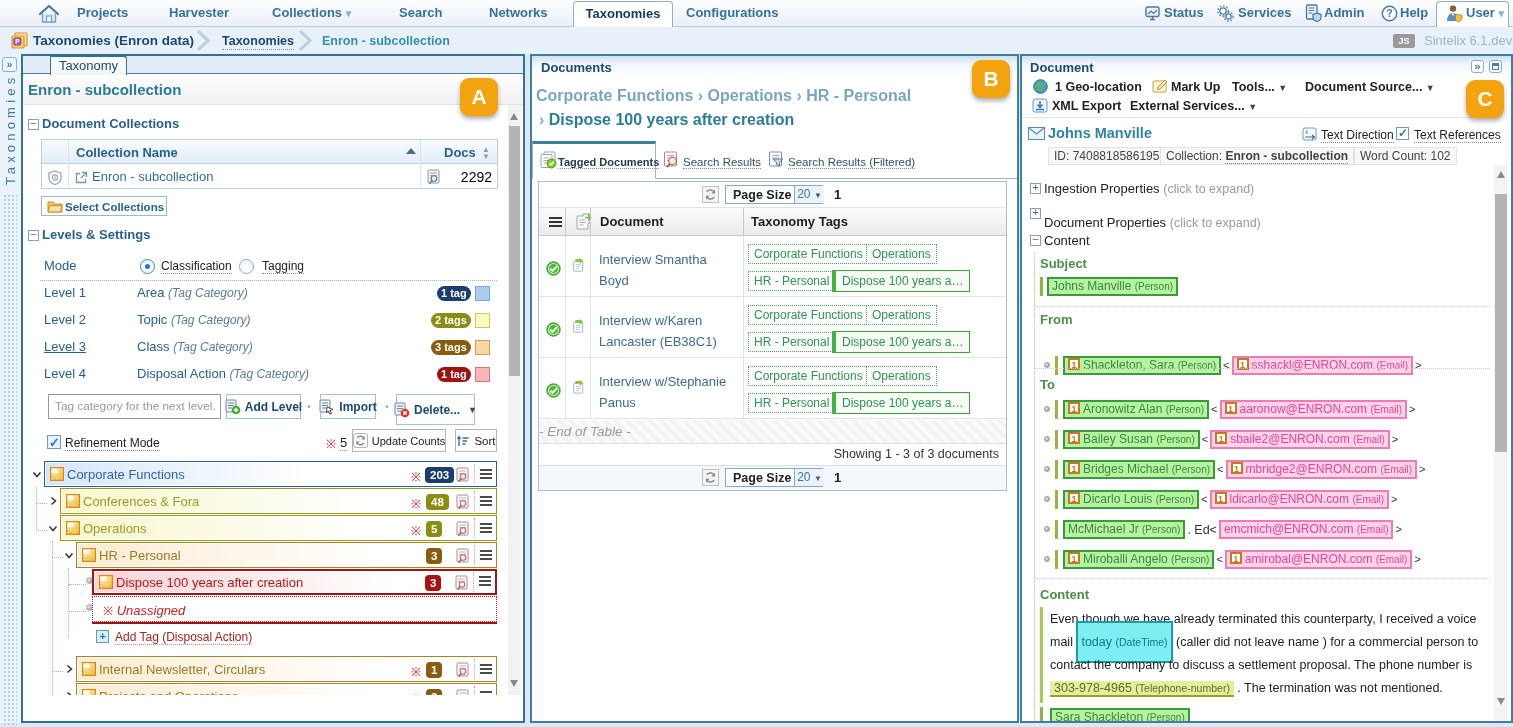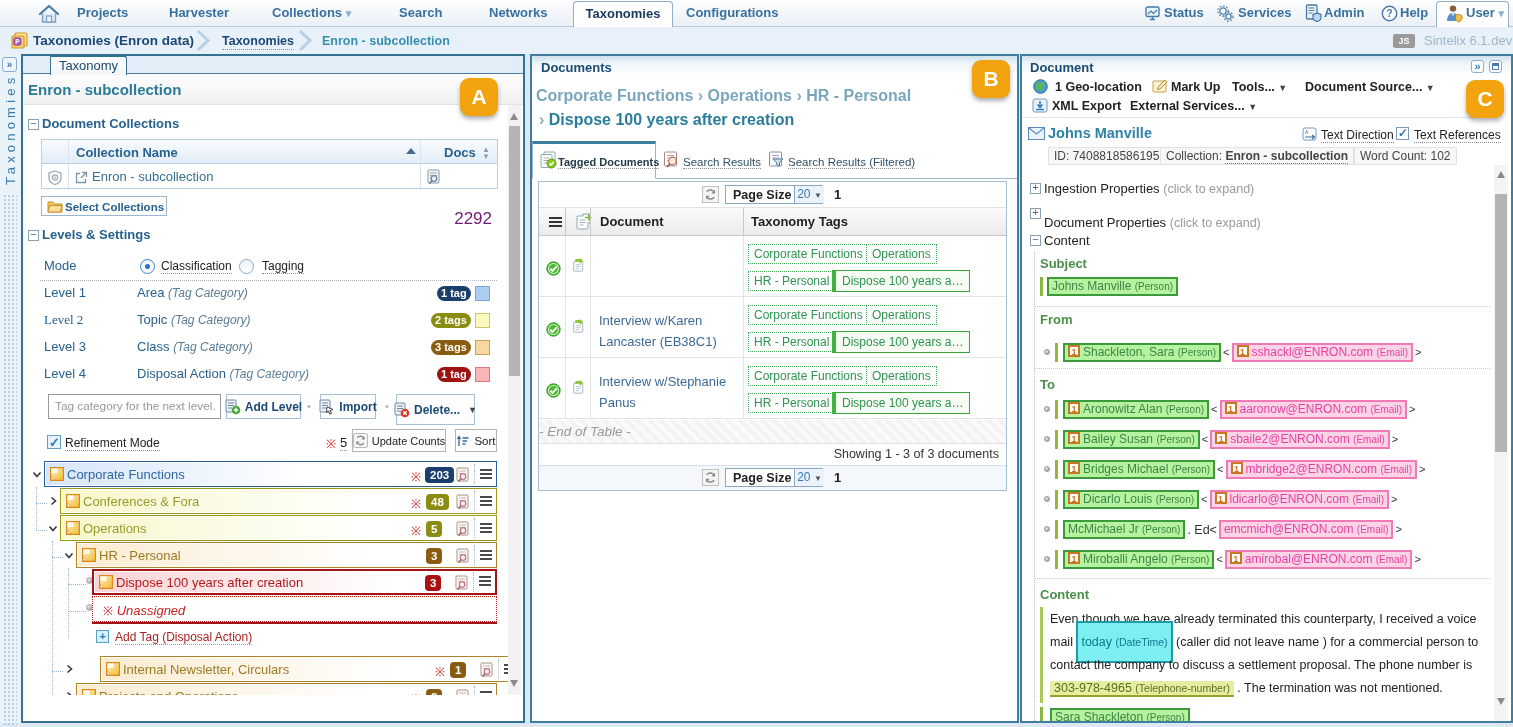--- a/index.html
+++ b/index.html
@@ -175,21 +175,21 @@
               <path d="M5 2.5 H1.5 V11.5 H10.5 V8" fill="none" stroke="#7a95ac" stroke-width="1.3"></path>
               <path d="M7 1.5 H11.5 V6 M11.2 1.8 L6 7" fill="none" stroke="#7a95ac" stroke-width="1.3"></path>
             </svg>
           <div class="abs" style="left:50px; top:29px; font-size:13px; color:#35708e;">Enron - subcollection</div>
           <svg class="abs" style="left:384px; top:29px;" width="15" height="16" viewBox="0 0 15 16">
               <rect x="2" y="1" width="11" height="13" rx="1" fill="#f2f2ee" stroke="#8a9aa8" stroke-width="1"></rect>
               <path d="M4 4h7M4 6.5h7M4 9h4" stroke="#9aa8b4" stroke-width="1"></path>
               <circle cx="8" cy="9.5" r="2.8" fill="#e8f0f8" stroke="#5a7a9a" stroke-width="1.1"></circle>
               <path d="M6 11.5 L3.5 14.5" stroke="#5a7a9a" stroke-width="1.4"></path>
             </svg>
-          <div class="abs" style="left:404px; top:29px; width:46px; font-size:17px; color:#701a75; text-align:right;margin-top:40px;">2292</div>
+          <div class="abs" style="left:404px; top:29px; width:46px; font-size:14px; color:#000000; text-align:right;">2292</div>
         </div>
         <div class="abs" style="left:18px; top:140px; width:126px; height:20px; border:1px solid #9cb8cf; background:#fdfefe;">
           <svg class="abs" style="left:5px; top:2px;" width="16" height="15" viewBox="0 0 16 15">
               <path d="M1 3 H6 L7.5 5 H15 V13 H1 Z" fill="#f5c45c" stroke="#c8912a" stroke-width="1"></path>
               <path d="M1 13 L3 6.5 H15 L13.5 13 Z" fill="#fbdf9a" stroke="#c8912a" stroke-width="1"></path>
             </svg>
           <div class="abs b" style="left:23px; top:4px; font-size:11.5px; color:#29618e; white-space:nowrap;">Select Collections</div>
         </div>
 
         <div class="abs expicon" style="left:5px; top:174px;"><span>−</span></div>
@@ -198,25 +198,25 @@
         <div class="abs radio checked" style="left:117px; top:203px;"></div>
         <div class="abs du" style="left:138px; top:203px; font-size:12px; color:#222;">Classification</div>
         <div class="abs radio" style="left:216px; top:203px;"></div>
         <div class="abs du" style="left:239px; top:203px; font-size:12px; color:#222;">Tagging</div>
         <div class="abs dotsep" style="left:17px; top:224px; width:457px;"></div>
 
         <div class="abs" style="left:21px; top:229px; font-size:13px; color:#29618e;">Level 1</div>
         <div class="abs" style="left:114px; top:229px; font-size:13px; color:#29618e;">Area <span class="i" style="font-size:12px; color:#5a7d96;">(Tag Category)</span></div>
         <div class="abs lvlbadge" style="left:414px; top:230px; background:#1c3e6d;">1 tag</div>
         <div class="abs lvlsq" style="left:452px; top:230px; background:#accdf2; border-color:#7aa8d8;"></div>
-        <div class="abs" style="left:21px; top:256px; font-size:13px; color:#29618e;font-family:Liberation Serif, serif;">Level 2</div>
+        <div class="abs" style="left:21px; top:256px; font-size:13px; color:#29618e;">Level 2</div>
         <div class="abs" style="left:114px; top:256px; font-size:13px; color:#29618e;">Topic <span class="i" style="font-size:12px; color:#5a7d96;">(Tag Category)</span></div>
         <div class="abs lvlbadge" style="left:408px; top:257px; background:#8b8d13;">2 tags</div>
         <div class="abs lvlsq" style="left:452px; top:257px; background:#fafabe; border-color:#c8c86a;"></div>
-        <div class="abs" style="left:21px; top:283px; font-size:13px; color:#29618e;">Level 3</div>
+        <div class="abs" style="left:21px; top:283px; font-size:13px; color:#29618e;text-decoration:underline;">Level 3</div>
         <div class="abs" style="left:114px; top:283px; font-size:13px; color:#29618e;">Class <span class="i" style="font-size:12px; color:#5a7d96;">(Tag Category)</span></div>
         <div class="abs lvlbadge" style="left:408px; top:284px; background:#8a5c10;">3 tags</div>
         <div class="abs lvlsq" style="left:452px; top:284px; background:#f8d8a0; border-color:#cfa050;"></div>
         <div class="abs" style="left:21px; top:310px; font-size:13px; color:#29618e;">Level 4</div>
         <div class="abs" style="left:114px; top:310px; font-size:13px; color:#29618e;">Disposal Action <span class="i" style="font-size:12px; color:#5a7d96;">(Tag Category)</span></div>
         <div class="abs lvlbadge" style="left:414px; top:311px; background:#9e1212;">1 tag</div>
         <div class="abs lvlsq" style="left:452px; top:311px; background:#f8b6b6; border-color:#d87878;"></div>
 
         <div class="abs" style="left:25px; top:338px; width:173px; height:25px; border:1px solid #999; background:#fff; font-size:11.8px; color:#999; line-height:23px; padding-left:6px; white-space:nowrap; overflow:hidden;">Tag category for the next level.</div>
         <div class="abs lbtn" style="left:203px; top:338px; width:75px; height:25px;">
@@ -436,21 +436,21 @@
           <div class="tlabel i" style="left:10px; color:#cc2222;"><span style="font-style:normal; font-size:12px;">※</span> Unassigned</div>
         </div>
         <div class="abs" style="left:69px; top:566px; width:405px; height:2px; background:#9e1414;"></div>
         <div class="abs" style="left:73px; top:574px; width:13px; height:13px; background:#d8eef8; border:1px solid #5aa0c0;">
             <div style="position:absolute; left:2.5px; top:-1px; font-size:11px; font-weight:bold; color:#2a7ab0;">+</div>
           </div>
         <div class="abs" style="left:92px; top:574px; font-size:12px; color:#aa2222; border-bottom:1px dotted #cc8888;">Add Tag (Disposal Action)</div>
         <svg class="tcaret abs" style="left:40px; top:607px;" width="12" height="12" viewBox="0 0 12 12">
             <path d="M4.5 2.5 L8.5 6 L4.5 9.5" fill="none" stroke="#3a3a3a" stroke-width="1.6"></path>
           </svg>
-        <div class="trow" style="left:53px; top:600px; width:421px; border-color:#ab8226; background:linear-gradient(to right,#faecd2,#ffffff 72%); box-shadow:inset 0 0 0 1px #fff;margin-left:24px;">
+        <div class="trow" style="left:53px; top:600px; width:421px; border-color:#ab8226; background:linear-gradient(to right,#faecd2,#ffffff 72%); box-shadow:inset 0 0 0 1px #fff;">
           <svg class="tfold" width="14" height="14" viewBox="0 0 14 14">
               <defs>
                 <linearGradient id="fg" x1="0" y1="0" x2="1" y2="1">
                   <stop offset="0" stop-color="#fdf4d2"></stop>
                   <stop offset="1" stop-color="#f2b82a"></stop>
                 </linearGradient>
               </defs>
               <rect x="0.5" y="0.5" width="13" height="13" fill="url(#fg)" stroke="#dd861a" stroke-width="1.4"></rect>
               <rect x="1.5" y="1.5" width="6" height="4.5" fill="#fffdf2" opacity=".95"></rect>
               <path d="M1.2 12.8 L1.2 8.8 L5.2 12.8 Z" fill="#fff" stroke="#e09a30" stroke-width=".9"></path>
@@ -573,20 +573,21 @@
               <circle cx="9.5" cy="9.5" r="8.5" fill="#4db832"></circle>
               <circle cx="9.5" cy="9.5" r="8.5" fill="none" stroke="#2e9a1a" stroke-width="1.2"></circle>
               <circle cx="9.5" cy="9.5" r="6.3" fill="none" stroke="#fff" stroke-width="1.4" opacity=".75"></circle>
               <path d="M5.5 9.8 L8.3 12.6 L13.5 6.8" fill="none" stroke="#fff" stroke-width="2.4"></path>
             </svg>
           <svg class="abs" style="left:33px; top:22px;" width="14" height="14" viewBox="0 0 17 17">
               <rect x="2" y="4" width="11" height="12" rx="1" fill="#fff" stroke="#9ab"></rect>
               <path d="M4.5 8h6M4.5 10.5h6M4.5 13h4" stroke="#abc" stroke-width="1"></path>
               <path d="M5 5 L5 2 L10 2 M5 3.5 L12 3.5 L9.5 1 M12 3.5 L9.5 6.2" fill="none" stroke="#8ac432" stroke-width="1.8"></path>
             </svg>
+          <div class="abs" style="left:60px; top:13px; width:138px; font-size:13px; color:#3d6a96; line-height:21px;">Interview Smantha Boyd</div>
           <div class="gtag" style="left:209px; top:8px;">Corporate Functions</div>
           <div class="gtag" style="left:327px; top:8px;">Operations</div>
           <div class="gtag" style="left:209px; top:35px;">HR - Personal</div>
           <div class="gtagsel" style="left:293px; top:34px;">Dispose 100 years a…</div>
         </div>
         <div class="abs mrow" style="top:115px; height:61px;">
             <div class="csep"></div>
           <svg class="abs" style="left:7px; top:25px;" width="15" height="15" viewBox="0 0 19 19">
               <circle cx="9.5" cy="9.5" r="8.5" fill="#4db832"></circle>
               <circle cx="9.5" cy="9.5" r="8.5" fill="none" stroke="#2e9a1a" stroke-width="1.2"></circle>
@@ -688,21 +689,21 @@
       <div class="abs expicon" style="left:8px; top:152px;"><span>+</span></div>
       <div class="abs" style="left:22px; top:150px; font-size:13px; color:#222;margin-top:9px;">Document Properties <span style="font-size:12.5px; color:#9a9a9a;">(click to expand)</span></div>
       <div class="abs expicon" style="left:8px; top:179px;"><span>−</span></div>
       <div class="abs" style="left:22px; top:177px; font-size:13px; color:#222;">Content</div>
       <div class="abs" style="left:12px; top:196px; width:0; height:469px; border-left:1px dotted #b8b8b8;"></div>
       <div class="abs b" style="left:18px; top:200px; font-size:13px; color:#4a8f4a;">Subject</div>
       <div class="abs" style="left:18px; top:221px; width:3px; height:19px; background:#8ab83e;"></div>
       <div class="abs ptag" style="left:25px; top:221px;">Johns Manville <span class="small">(Person)</span></div>
       <div class="abs dotsep" style="left:12px; top:250px; width:456px; border-color:#c8c8c8;"></div>
       <div class="abs b" style="left:18px; top:256px; font-size:13px; color:#4a8f4a;">From</div>
-      <div class="abs erow" style="top:287px;">
+      <div class="abs erow" style="top:300px;">
         <div class="bullet"></div>
           <div class="gbar"></div>
         <div class="ptag"><span class="numbox">1</span>Shackleton, Sara <span class="small">(Person)</span></div>
         <span class="lt">&lt;</span>
         <div class="etag"><span class="numbox">1</span>sshackl@ENRON.com <span class="small">(Email)</span></div>
         <span class="lt">&gt;</span>
       </div>
       <div class="abs dotsep" style="left:12px; top:312px; width:456px; border-color:#c8c8c8;"></div>
       <div class="abs b" style="left:18px; top:321px; font-size:13px; color:#4a8f4a;">To</div>
       <div class="abs erow" style="top:344px;">

